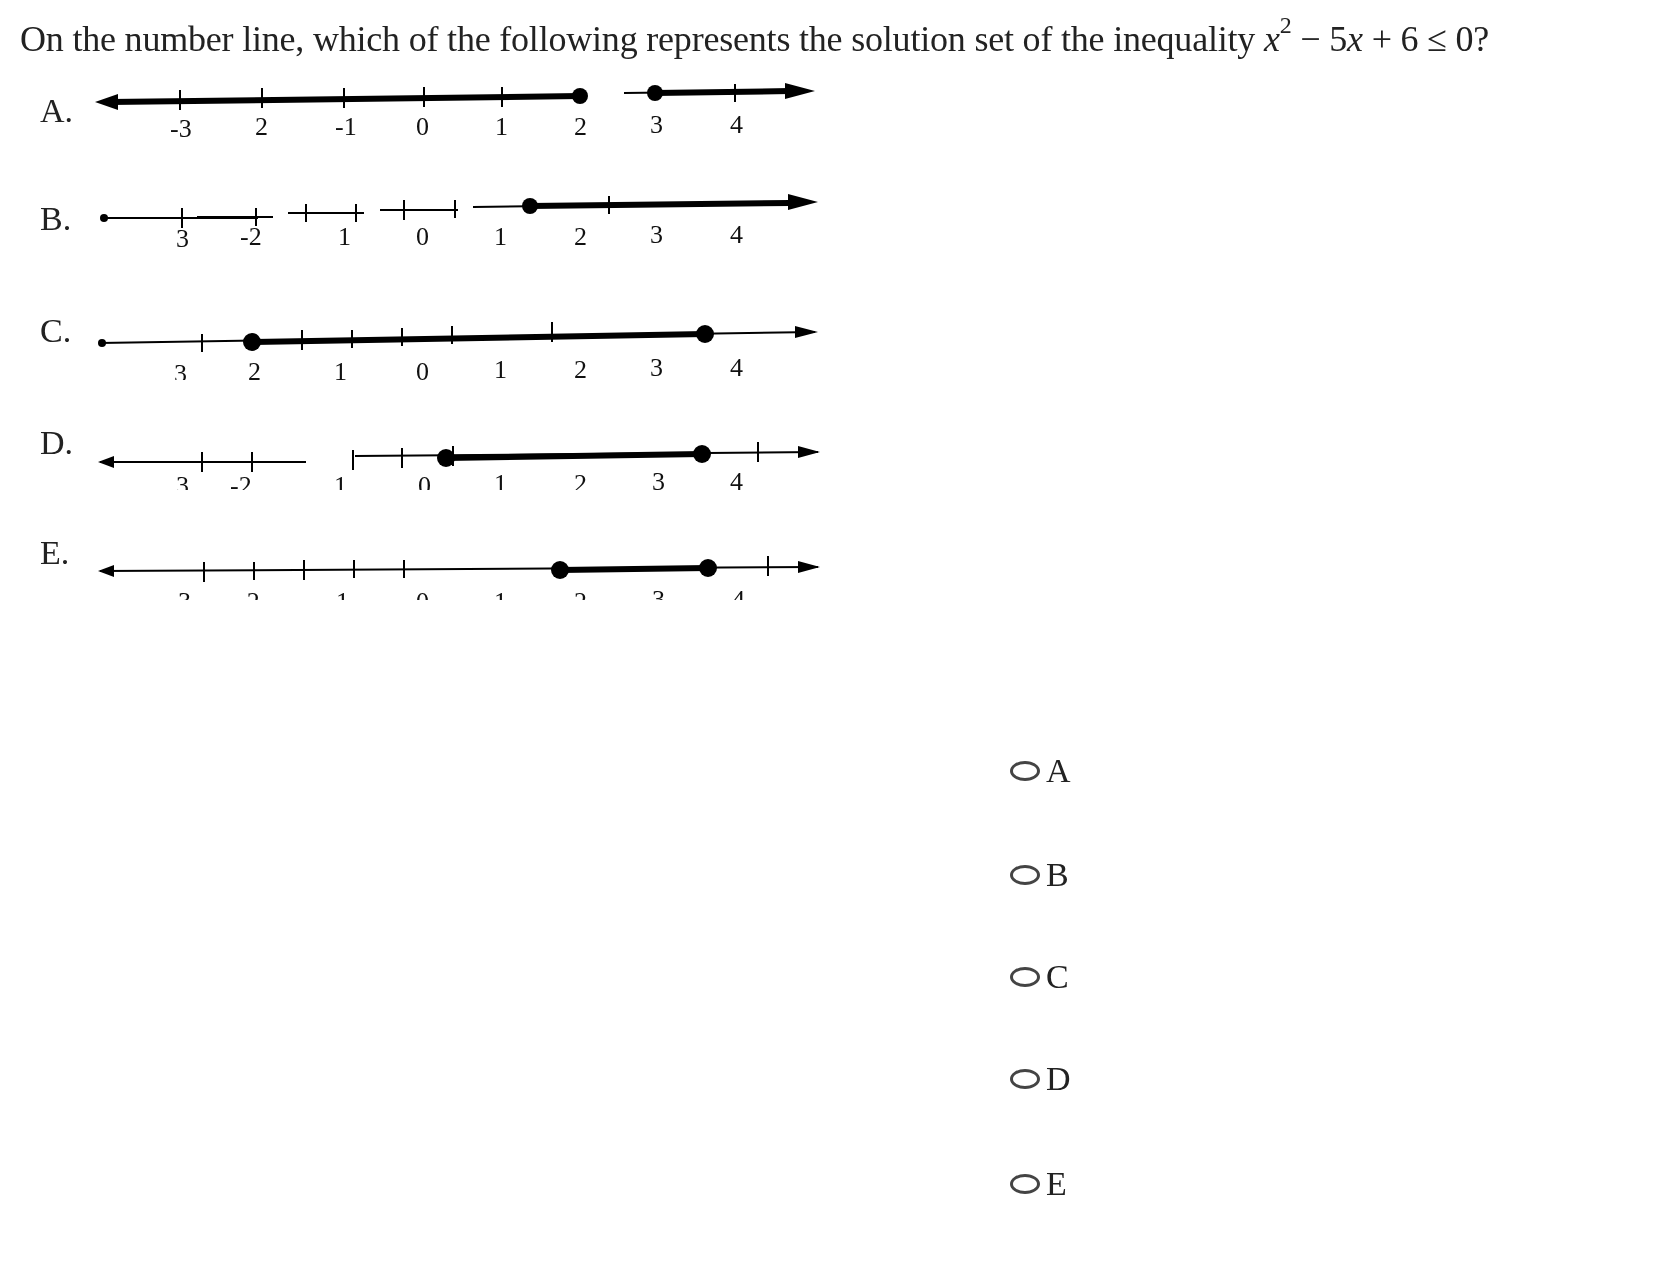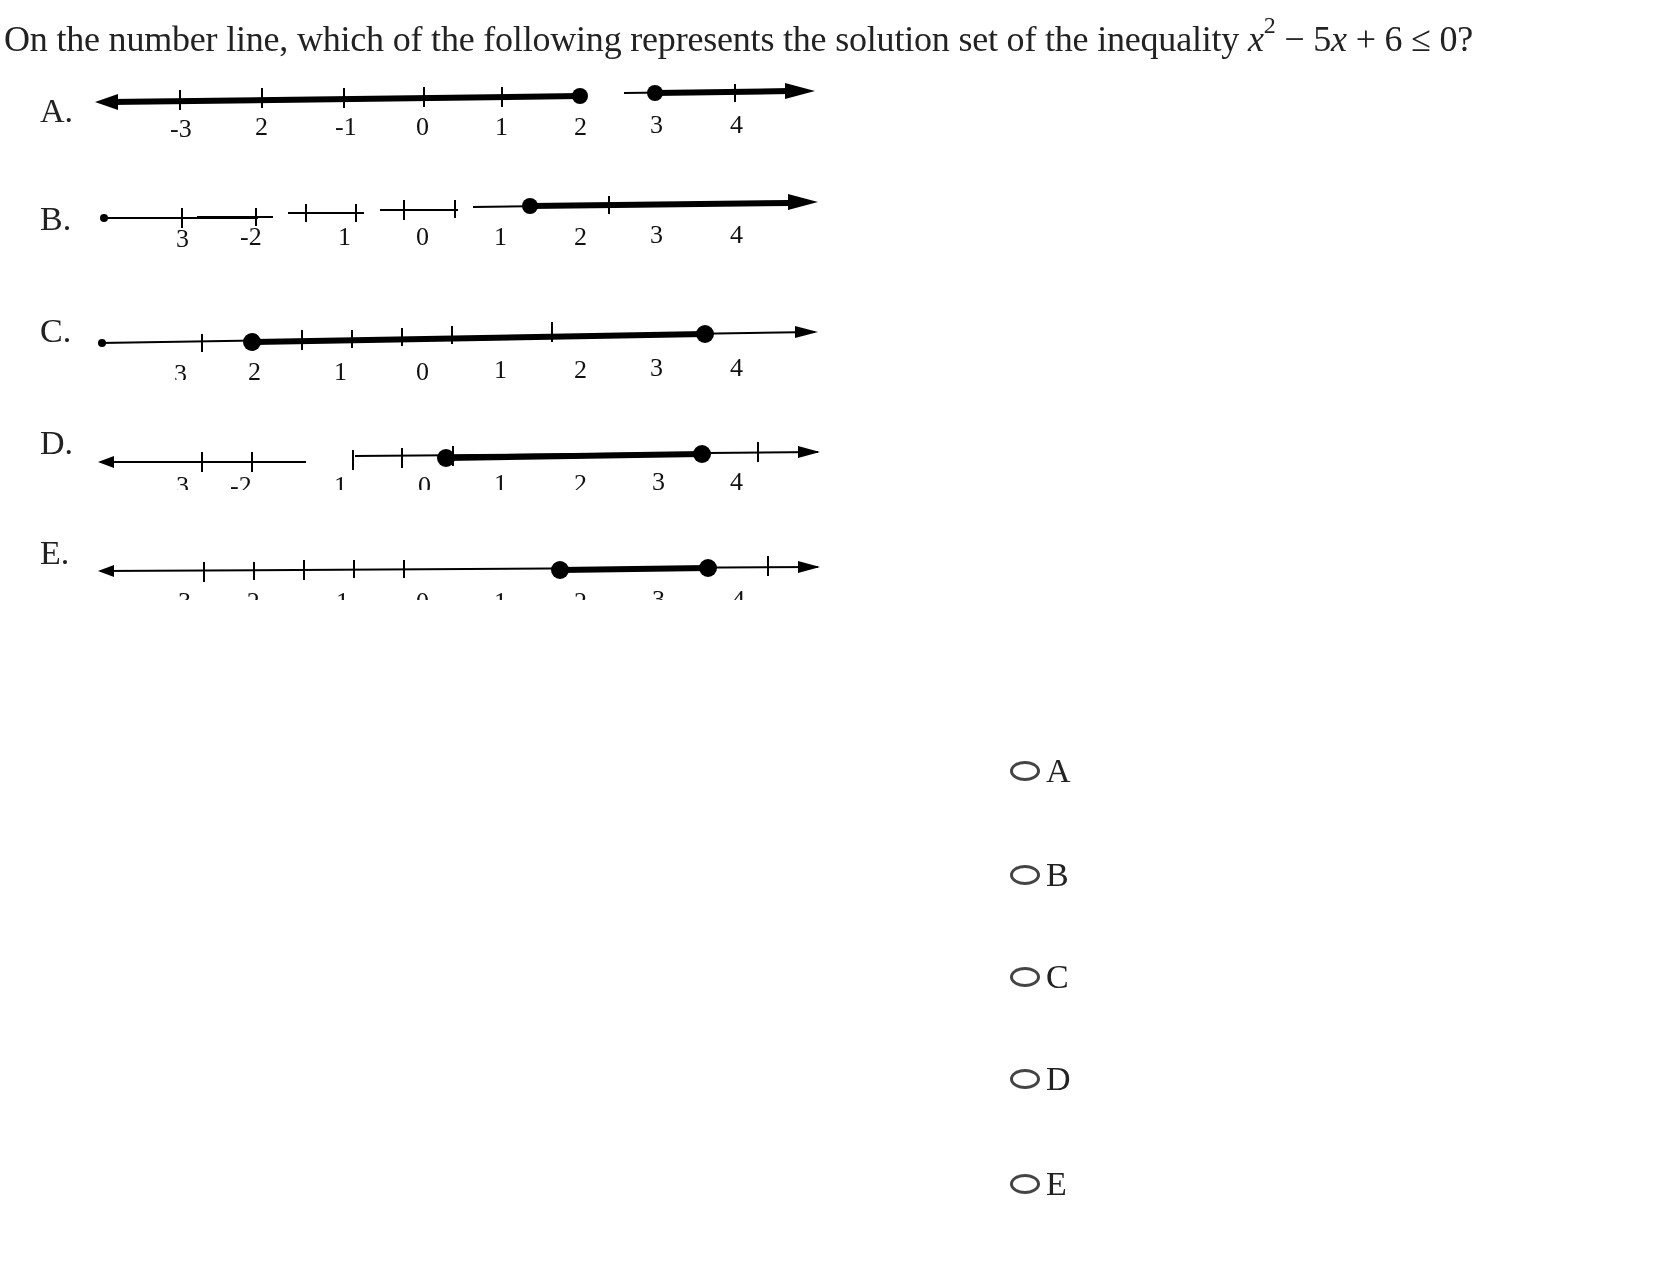--- a/index.html
+++ b/index.html
@@ -1,18 +1,18 @@
 <!DOCTYPE html>
 <html><head>
 <meta charset="utf-8">
 <style>
   html, body { margin:0; padding:0; background:#ffffff; }
   body { width:1669px; height:1280px; position:relative; overflow:hidden;
          font-family:"Liberation Serif", "DejaVu Serif", serif; color:#222; }
-  .question { position:absolute; left:4px; top:18px; font-size:36px; white-space:nowrap; letter-spacing:-0.2px; }
+  .question { position:absolute; left:20px; top:18px; font-size:36px; white-space:nowrap; letter-spacing:-0.2px; }
   .question i { font-style:italic; }
   .question sup { font-size:24px; vertical-align:top; position:relative; top:-6px; }
   .opt-label { position:absolute; left:40px; font-size:34px; }
   svg.nl { position:absolute; left:90px; }
   .tick-label { font-family:"Liberation Serif", serif; font-size:26px; fill:#111; }
   .radio { position:absolute; left:1010px; display:flex; align-items:center; cursor:pointer; }
   .radio .circle { width:30px; height:20px; border:3px solid #444; border-radius:50%; box-sizing:border-box; margin-right:6px; }
   .radio .lbl { font-size:34px; color:#222; }
 </style>
 </head>

